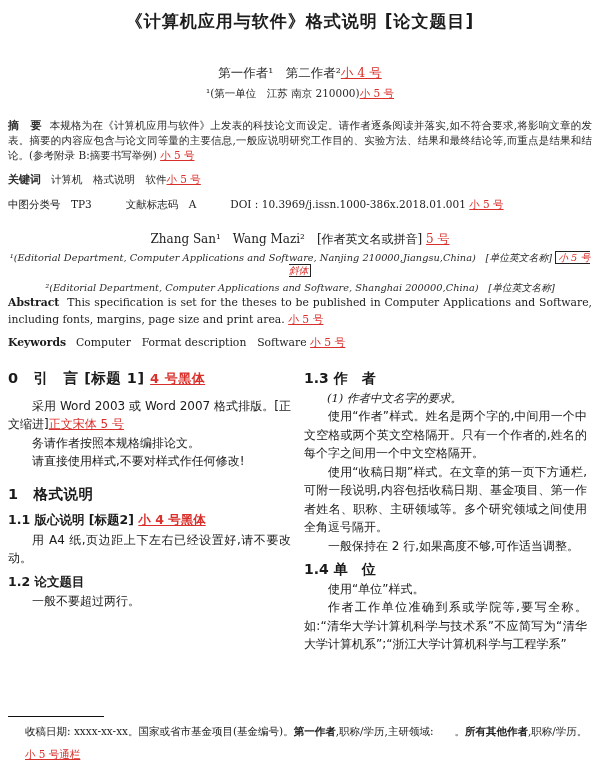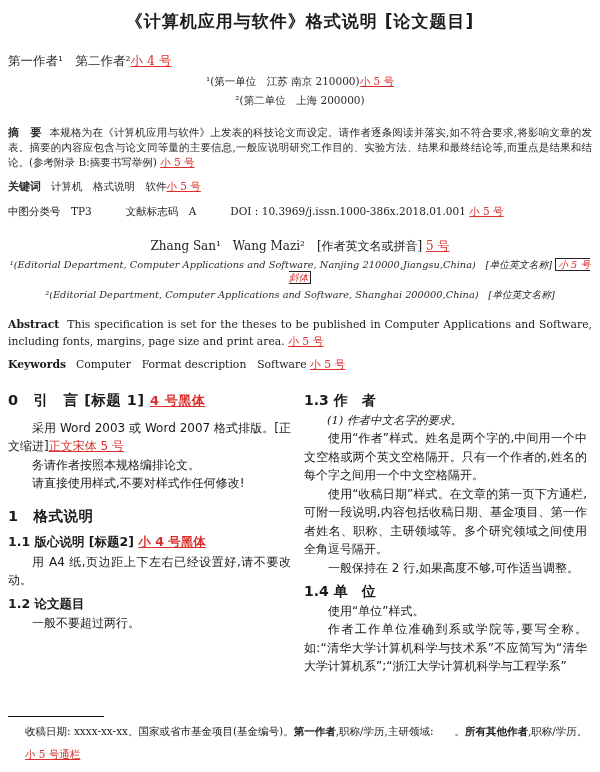--- a/index.html
+++ b/index.html
@@ -13,35 +13,35 @@
   .page { position:relative; width:600px; height:772px; padding:6px 8px 9px 8px; }
   .red { color:#d9302c; }
   .u   { text-decoration:underline; text-decoration-color:#d9302c; }
   .boxed { border:1px solid #222; padding:0 2px; font-style:italic; }
 
   .paper-title {
     margin:4px 0 0 0; text-align:center;
     font-size:17px; font-weight:bold; letter-spacing:1px;
     font-family:"DejaVu Sans", sans-serif;
   }
-  .authors-line { margin-top:20px; font-size:12.5px; color:#2a2a2a; }
+  .authors-line { margin-top:32px; text-align:center; font-size:12.5px; color:#2a2a2a; }
   .authors-line .red { font-size:12.5px; }
   .affil-line { margin-top:5px; text-align:center; font-size:10.5px; color:#2a2a2a; }
 
   .cn-abstract { margin-top:17px; font-size:10.5px; line-height:15px; text-align:justify; color:#2a2a2a; }
   .cn-abstract .lbl { font-weight:bold; font-family:"DejaVu Sans", sans-serif; font-size:11px; margin-right:8px; }
   .cn-keywords { margin-top:9px; font-size:10.5px; color:#2a2a2a; }
   .cn-keywords .lbl { font-weight:bold; font-family:"DejaVu Sans", sans-serif; font-size:11px; margin-right:10px; }
   .cn-meta { margin-top:11px; font-size:10.5px; color:#222; }
   .cn-meta .seg { margin-right:34px; }
 
   .en-title { margin-top:27px; text-align:center; font-size:13.5px; font-weight:bold; letter-spacing:0.2px; }
   .en-authors { margin-top:19px; text-align:center; font-size:12px; }
   .en-affil { margin-top:4px; text-align:center; font-size:9.8px; font-style:italic; color:#2a2a2a; }
-  .en-abstract { margin-top:15px; font-size:10.8px; line-height:16.5px; text-align:justify; }
+  .en-abstract { font-size:10.8px; line-height:16.5px; text-align:justify; }
   .en-abstract .lbl { font-weight:bold; margin-right:8px; }
   .en-keywords { margin-top:8px; font-size:10.8px; }
   .en-keywords .lbl { font-weight:bold; margin-right:10px; }
 
   .columns { margin-top:19px; display:flex; gap:13px; }
   .col { width:283px; font-size:12px; line-height:18.5px; text-align:justify;
          font-family:"DejaVu Sans", sans-serif; color:#1a1a1a; }
   .h-major { font-size:14.5px; font-weight:bold; margin:0 0 8px 0; letter-spacing:0.5px; }
   .h-major.gap-top { margin-top:14px; }
   .h-minor { font-size:12.5px; font-weight:bold; margin:5px 0 1px 0; }
@@ -61,23 +61,20 @@
 <div class="page">
 
   <h1 class="paper-title">《计算机应用与软件》格式说明 [论文题目]</h1>
 
   <div class="authors-line">
     <span>第一作者¹　第二作者²</span><span class="red u">小 4 号</span>
   </div>
 
   <div class="affil-line">
     <span>¹(第一单位　江苏 南京 210000)</span><span class="red u">小 5 号</span>
-  </div>
-  <div class="affil-line">
-    <span>²(第二单位　上海 200000)</span>
   </div>
 
   <div class="cn-abstract">
     <span class="lbl">摘　要</span><span>本规格为在《计算机应用与软件》上发表的科技论文而设定。请作者逐条阅读并落实,如不符合要求,将影响文章的发表。摘要的内容应包含与论文同等量的主要信息,一般应说明研究工作目的、实验方法、结果和最终结论等,而重点是结果和结论。(参考附录 B:摘要书写举例) </span><span class="red u">小 5 号</span>
   </div>
 
   <div class="cn-keywords">
     <span class="lbl">关键词</span><span>计算机　格式说明　软件</span><span class="red u">小 5 号</span>
   </div>
 

